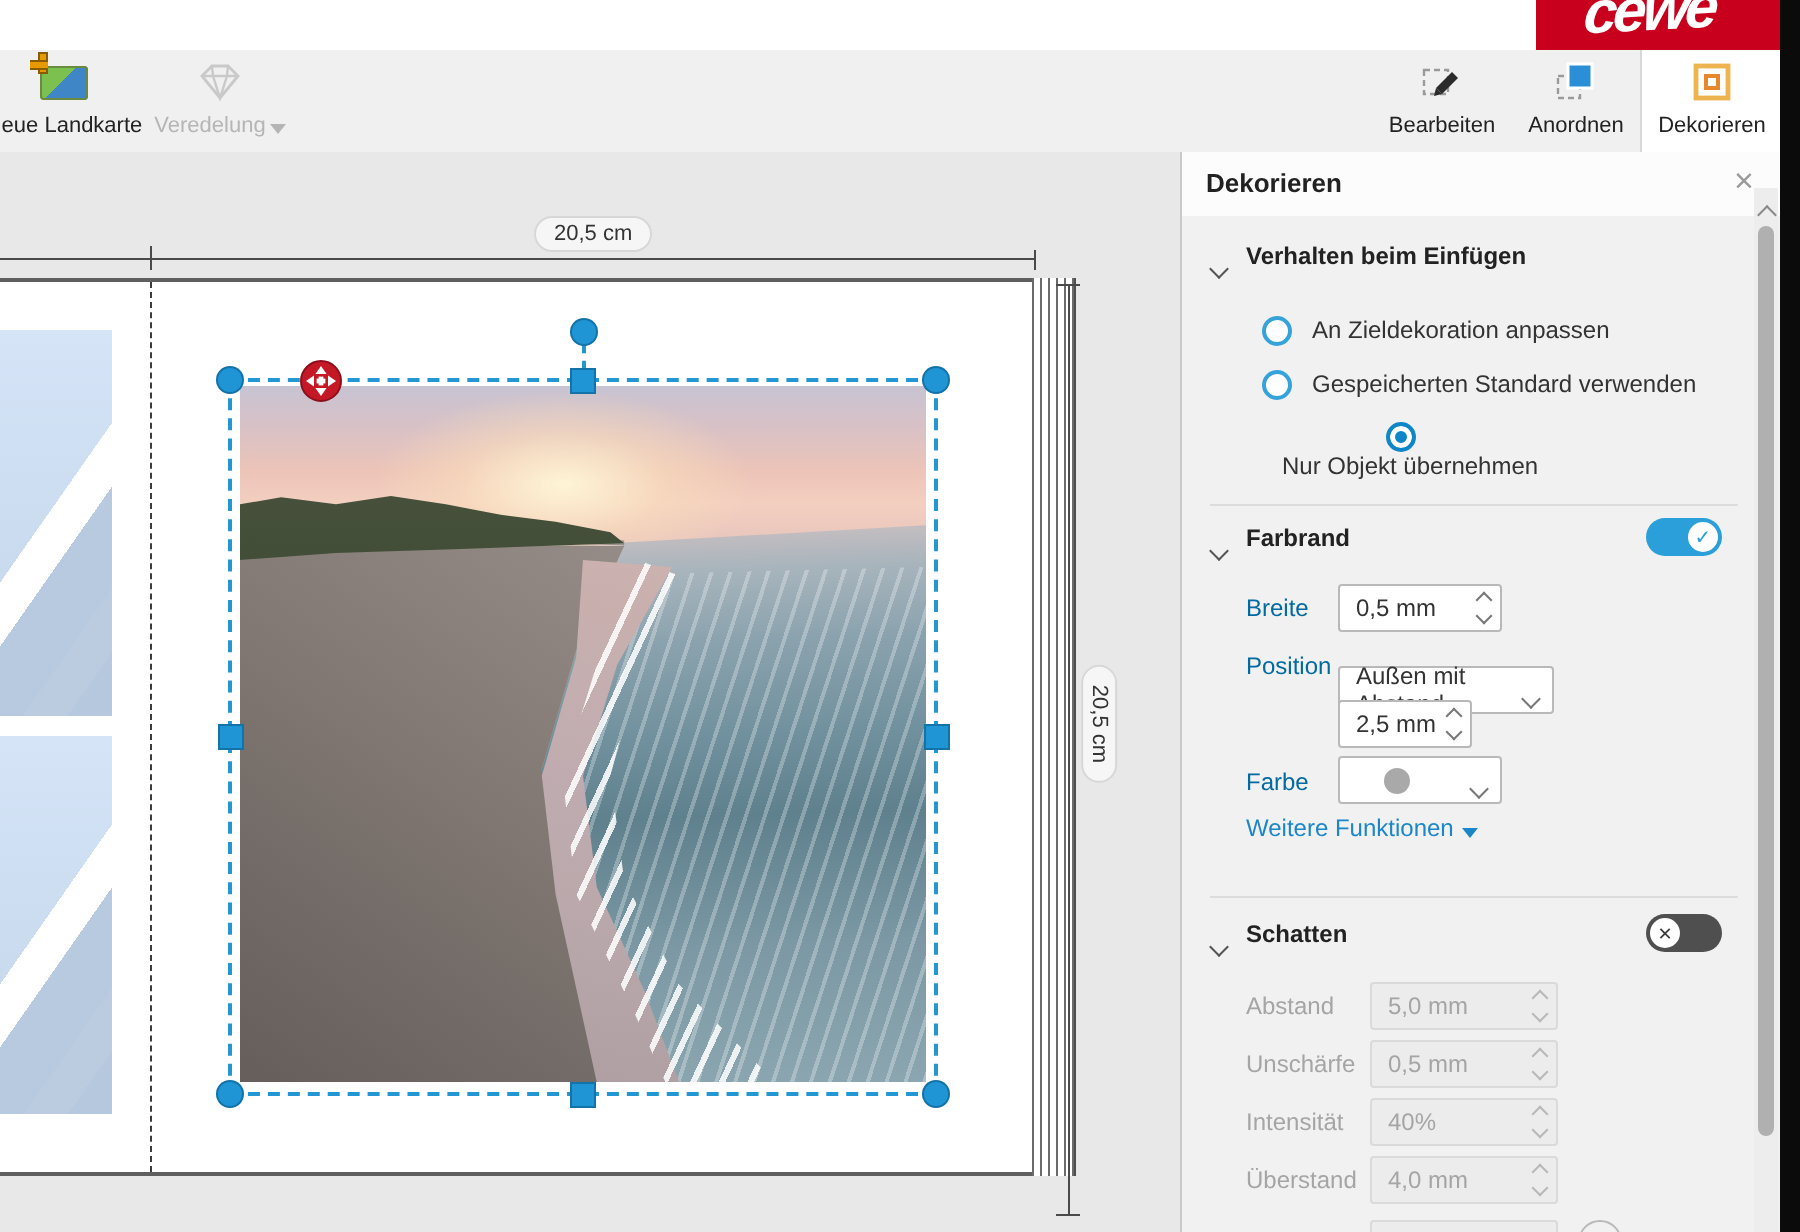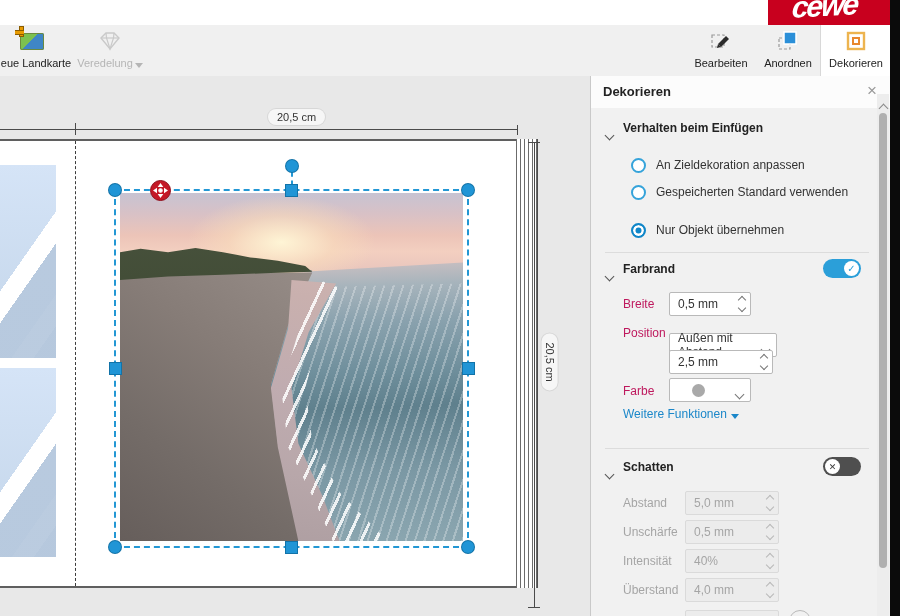--- a/index.html
+++ b/index.html
@@ -85,21 +85,21 @@
   .sec-head{position:absolute;font-size:12px;font-weight:bold;color:#222;}
   .chev{display:inline-block;width:6px;height:6px;border:solid #555;border-width:0 1.6px 1.6px 0;}
   .chev.down{transform:rotate(45deg);}
   .chev.up{transform:rotate(-135deg);}
   .sec-chev{position:absolute;left:15px;}
   .divider{position:absolute;left:14px;width:264px;height:1px;background:#dcdcdc;}
   .radio-row{position:absolute;left:40px;height:16px;display:flex;align-items:center;}
   .radio{width:15px;height:15px;border-radius:50%;border:2px solid #35a3da;background:#fff;box-sizing:border-box;flex:0 0 auto;}
   .radio.sel{border-color:#0f86c8;background:#0f86c8;box-shadow:inset 0 0 0 2.5px #fff;}
   .radio-label{margin-left:10px;font-size:12px;color:#333;white-space:nowrap;}
-  .fld-label{position:absolute;left:32px;font-size:12px;color:#be185d;}
+  .fld-label{position:absolute;left:32px;font-size:12px;color:#0369a1;}
   .fld-label.dis{color:#a5a5a5;}
   .inputbox{position:absolute;height:24px;background:#fff;border:1px solid #b9b9b9;border-radius:2px;
         box-sizing:border-box;font-size:12px;color:#333;display:flex;align-items:center;padding-left:8px;}
   .inputbox.dis{background:#ececec;border-color:#dadada;color:#a5a5a5;}
   .spinner{position:absolute;right:5px;top:3px;display:flex;flex-direction:column;align-items:center;}
   .spinner .chev{width:5px;height:5px;border-color:#777;margin:1px 0;}
   .inputbox.dis .spinner .chev{border-color:#b8b8b8;}
   .dd-chev{position:absolute;right:7px;top:8px;}
   .dd-chev .chev{border-color:#777;}
   .color-dot{width:13px;height:13px;border-radius:50%;background:#a9a9a9;margin-left:22px;}
@@ -242,21 +242,21 @@
   <div class="sec-head" style="left:32px;top:45px;">Verhalten beim Einfügen</div>
 
   <div class="radio-row" style="top:81px;">
     <span class="radio"></span>
     <span class="radio-label">An Zieldekoration anpassen</span>
   </div>
   <div class="radio-row" style="top:108px;">
     <span class="radio"></span>
     <span class="radio-label">Gespeicherten Standard verwenden</span>
   </div>
-  <div class="radio-row" style="top:146px;">
+  <div class="radio-row" style="top:135px;flex-direction:column;">
     <span class="radio sel"></span>
     <span class="radio-label">Nur Objekt übernehmen</span>
   </div>
 
   <div class="divider" style="top:176px;"></div>
 
   <span class="sec-chev" style="top:190px;"><span class="chev down"></span></span>
   <div class="sec-head" style="left:32px;top:186px;">Farbrand</div>
   <div class="toggle on" style="left:232px;top:183px;">
     <span class="knob">✓</span>
@@ -270,21 +270,21 @@
         <span class="chev down"></span>
       </span>
   </div>
 
   <div class="fld-label" style="top:250px;">Position</div>
   <div class="inputbox" style="left:78px;top:257px;width:108px;">
     <span>Außen mit Abstand</span>
     <span class="dd-chev"><span class="chev down"></span></span>
   </div>
 
-  <div class="inputbox" style="left:78px;top:274px;width:104px;">
+  <div class="inputbox" style="left:78px;top:274px;width:67px;">
     <span>2,5 mm</span>
     <span class="spinner">
         <span class="chev up"></span>
         <span class="chev down"></span>
       </span>
   </div>
 
   <div class="fld-label" style="top:308px;">Farbe</div>
   <div class="inputbox" style="left:78px;top:302px;width:82px;padding-left:0;">
     <span class="color-dot"></span>

